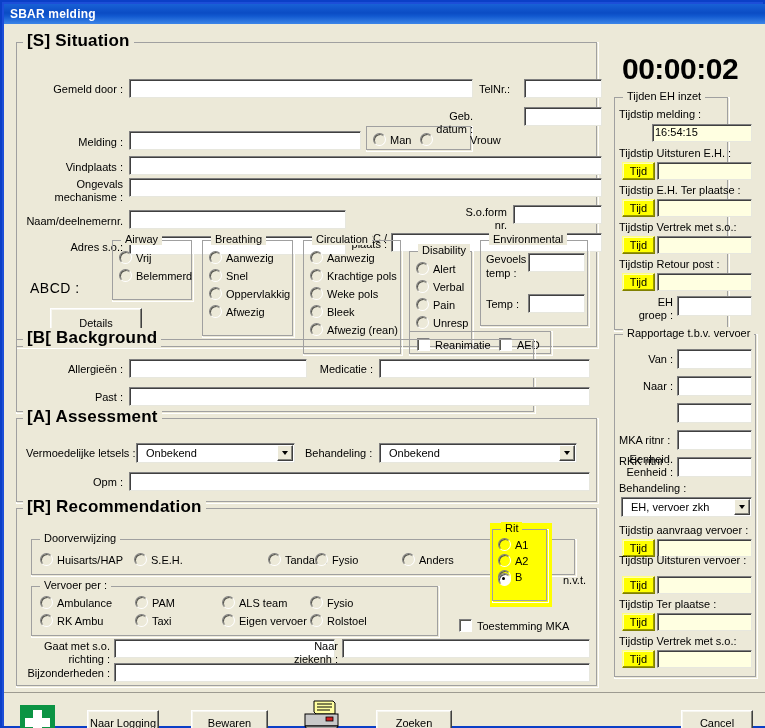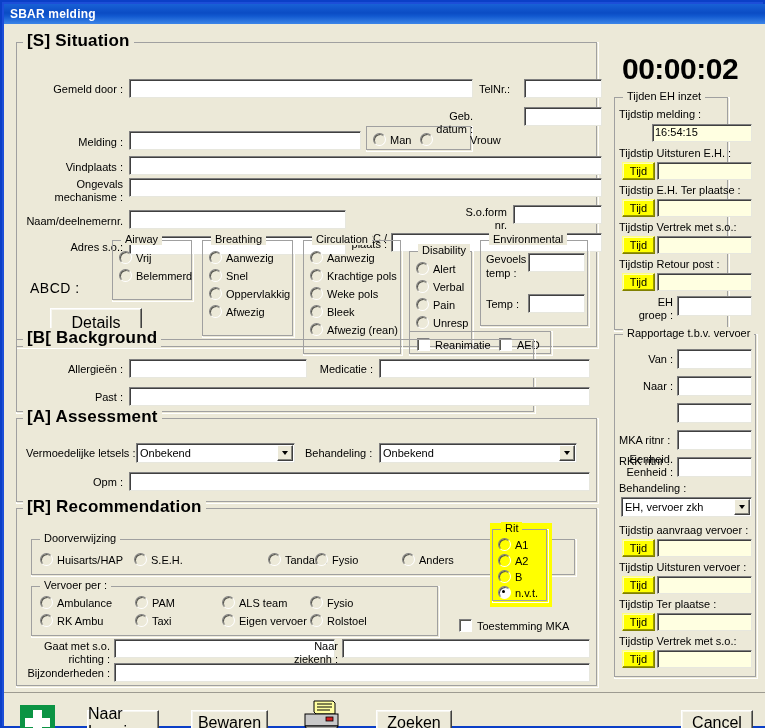--- a/index.html
+++ b/index.html
@@ -83,41 +83,41 @@
     border:1px solid #7f7f7f;border-right-color:#fff;border-bottom-color:#fff;
     box-shadow:inset 1px 1px 0 #56564f;
     margin-right:5px;flex:0 0 auto;
   }
   
   .btn{
     position:absolute;background:#ece9d8;
     border:1px solid #fff;
     border-right-color:#404040;border-bottom-color:#404040;
     box-shadow: inset -1px -1px 0 #86867e, inset 1px 1px 0 #f7f6f0;
-    font-size:16px;color:#000;
+    font-size:11px;color:#000;
     display:flex;align-items:center;justify-content:center;
     box-sizing:border-box;cursor:default;
   }
   .btn u{text-decoration:underline;}
   .ybtn{
     position:absolute;background:#ffff00;
     border:1px solid #ffff80;
     border-right-color:#808000;border-bottom-color:#808000;
     box-shadow: inset -1px -1px 0 #9a9a00, inset 1px 1px 0 #ffffb0;
     font-size:11px;color:#000;
     display:flex;align-items:center;justify-content:center;
     box-sizing:border-box;cursor:default;
   }
   
   .combo{
     position:absolute;background:#fff;box-sizing:border-box;
     border:1px solid #7f7f7f;border-right-color:#e7e7de;border-bottom-color:#e7e7de;
     box-shadow: inset 1px 1px 0 #404040;
     font-size:11px;display:flex;align-items:center;
-    padding-left:3px;overflow:hidden;white-space:nowrap;
+    padding-left:9px;overflow:hidden;white-space:nowrap;
   }
   .combo .arrow{
     position:absolute;right:1px;top:1px;bottom:1px;width:16px;
     background:#ece9d8;
     border:1px solid #fff;border-right-color:#404040;border-bottom-color:#404040;
     box-shadow: inset -1px -1px 0 #86867e;
     display:flex;align-items:center;justify-content:center;
     box-sizing:border-box;
   }
   .combo .arrow i{
@@ -400,21 +400,21 @@
           <span>A1</span>
         </div>
         <div class="rad" style="left:5px;top:24px;">
           <span class="dot" style="background:#ffff00;"></span>
           <span>A2</span>
         </div>
         <div class="rad" style="left:5px;top:40px;">
           <span class="dot" style="background:#ffff00;"></span>
           <span>B</span>
         </div>
-        <div class="rad on" style="left:5px;top:56px;">
+        <div class="rad on" style="left:5px;top:43px;gap:48px;">
           <span class="dot" style="background:#fff;"></span>
           <span>n.v.t.</span>
         </div>
       </div>
 
       <div class="chk" style="left:442px;top:110px;">
         <span class="box"></span>
         <span>Toestemming MKA</span>
       </div>
 
@@ -482,21 +482,21 @@
         <span>EH, vervoer zkh</span>
         <span class="arrow">
             <i></i>
           </span>
       </div>
 
       <span class="lbl" style="left:4px;top:190px;">Tijdstip aanvraag vervoer :</span>
       <div class="ybtn" style="left:7px;top:204px;width:33px;height:18px;">Tijd</div>
       <div class="fld cream" style="left:42px;top:204px;width:95px;height:18px;"></div>
 
-      <span class="lbl" style="left:4px;top:227px;">Tijdstip Uitsturen vervoer :</span>
+      <span class="lbl" style="left:4px;top:220px;">Tijdstip Uitsturen vervoer :</span>
       <div class="ybtn" style="left:7px;top:241px;width:33px;height:18px;">Tijd</div>
       <div class="fld cream" style="left:42px;top:241px;width:95px;height:18px;"></div>
 
       <span class="lbl" style="left:4px;top:264px;">Tijdstip Ter plaatse :</span>
       <div class="ybtn" style="left:7px;top:278px;width:33px;height:18px;">Tijd</div>
       <div class="fld cream" style="left:42px;top:278px;width:95px;height:18px;"></div>
 
       <span class="lbl" style="left:4px;top:301px;">Tijdstip Vertrek met s.o.:</span>
       <div class="ybtn" style="left:7px;top:315px;width:33px;height:18px;">Tijd</div>
       <div class="fld cream" style="left:42px;top:315px;width:95px;height:18px;"></div>

